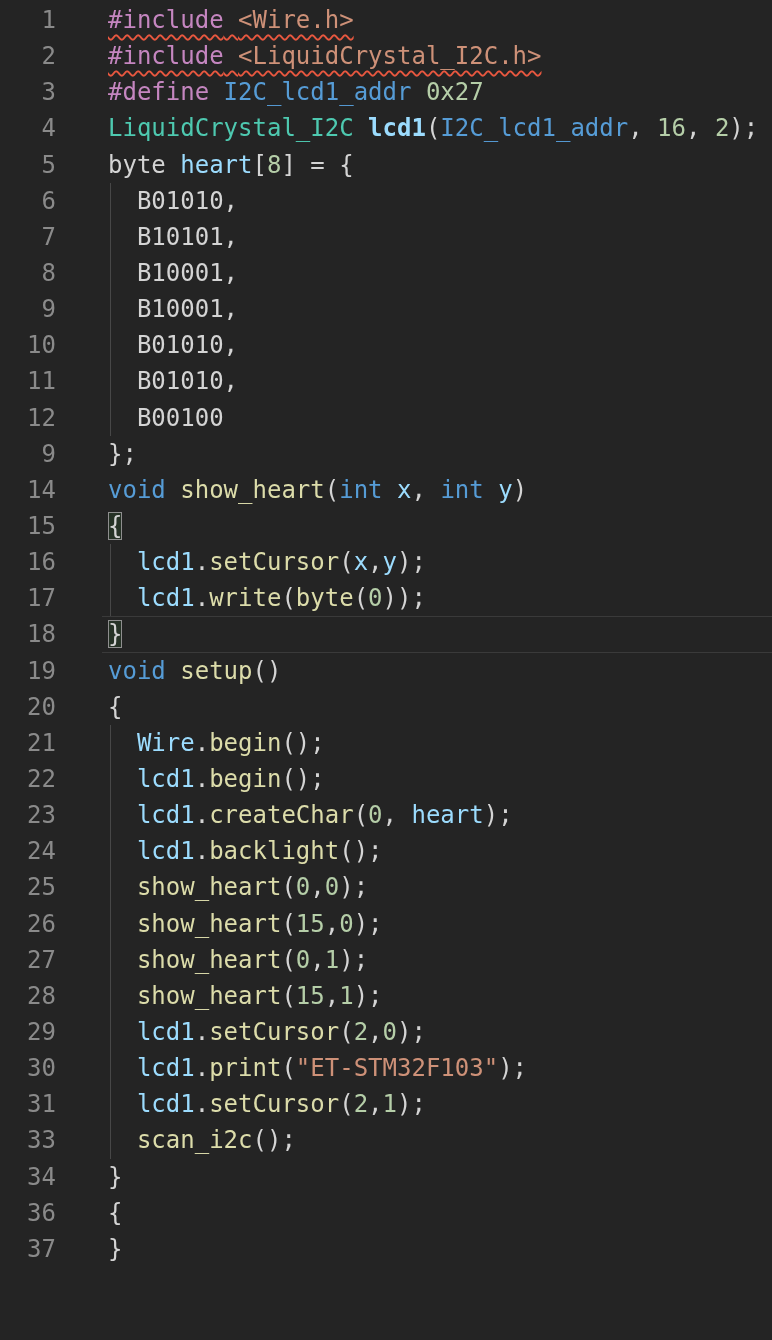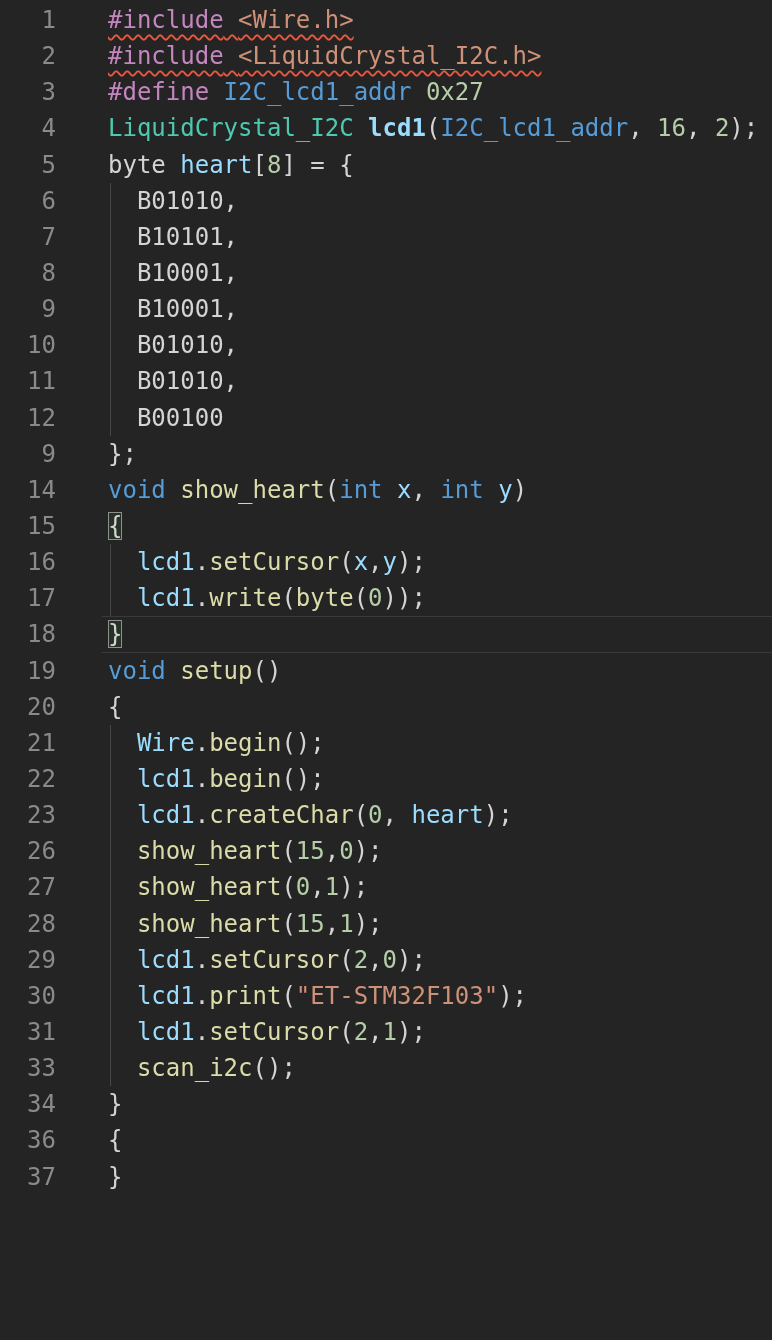--- a/index.html
+++ b/index.html
@@ -70,20 +70,22 @@
     <div class="line"><div class="gutter">14</div><div class="code"><span class="tok c-kw">void</span><span class="tok c-pln"> </span><span class="tok c-fn">show_heart</span><span class="tok c-pln">(</span><span class="tok c-kw">int</span><span class="tok c-pln"> </span><span class="tok c-var">x</span><span class="tok c-pln">, </span><span class="tok c-kw">int</span><span class="tok c-pln"> </span><span class="tok c-var">y</span><span class="tok c-pln">)</span></div></div>
     <div class="line"><div class="gutter">15</div><div class="code"><span class="tok c-pln box">{</span></div></div>
     <div class="line"><div class="gutter">16</div><div class="code"><span class="iguide"></span><span class="tok c-pln">  </span><span class="tok c-var">lcd1</span><span class="tok c-pln">.</span><span class="tok c-fn">setCursor</span><span class="tok c-pln">(</span><span class="tok c-var">x</span><span class="tok c-pln">,</span><span class="tok c-var">y</span><span class="tok c-pln">);</span></div></div>
     <div class="line"><div class="gutter">17</div><div class="code"><span class="iguide"></span><span class="tok c-pln">  </span><span class="tok c-var">lcd1</span><span class="tok c-pln">.</span><span class="tok c-fn">write</span><span class="tok c-pln">(</span><span class="tok c-fn">byte</span><span class="tok c-pln">(</span><span class="tok c-num">0</span><span class="tok c-pln">));</span></div></div>
     <div class="line current"><div class="gutter">18</div><div class="code"><span class="tok c-pln box">}</span></div></div>
     <div class="line"><div class="gutter">19</div><div class="code"><span class="tok c-kw">void</span><span class="tok c-pln"> </span><span class="tok c-fn">setup</span><span class="tok c-pln">()</span></div></div>
     <div class="line"><div class="gutter">20</div><div class="code"><span class="tok c-pln">{</span></div></div>
     <div class="line"><div class="gutter">21</div><div class="code"><span class="iguide"></span><span class="tok c-pln">  </span><span class="tok c-var">Wire</span><span class="tok c-pln">.</span><span class="tok c-fn">begin</span><span class="tok c-pln">();</span></div></div>
     <div class="line"><div class="gutter">22</div><div class="code"><span class="iguide"></span><span class="tok c-pln">  </span><span class="tok c-var">lcd1</span><span class="tok c-pln">.</span><span class="tok c-fn">begin</span><span class="tok c-pln">();</span></div></div>
     <div class="line"><div class="gutter">23</div><div class="code"><span class="iguide"></span><span class="tok c-pln">  </span><span class="tok c-var">lcd1</span><span class="tok c-pln">.</span><span class="tok c-fn">createChar</span><span class="tok c-pln">(</span><span class="tok c-num">0</span><span class="tok c-pln">, </span><span class="tok c-var">heart</span><span class="tok c-pln">);</span></div></div>
+    <div class="line"><div class="gutter">24</div><div class="code"><span class="iguide"></span><span class="tok c-pln">  </span><span class="tok c-var">lcd1</span><span class="tok c-pln">.</span><span class="tok c-fn">backlight</span><span class="tok c-pln">();</span></div></div>
+    <div class="line"><div class="gutter">25</div><div class="code"><span class="iguide"></span><span class="tok c-pln">  </span><span class="tok c-fn">show_heart</span><span class="tok c-pln">(</span><span class="tok c-num">0</span><span class="tok c-pln">,</span><span class="tok c-num">0</span><span class="tok c-pln">);</span></div></div>
     <div class="line"><div class="gutter">26</div><div class="code"><span class="iguide"></span><span class="tok c-pln">  </span><span class="tok c-fn">show_heart</span><span class="tok c-pln">(</span><span class="tok c-num">15</span><span class="tok c-pln">,</span><span class="tok c-num">0</span><span class="tok c-pln">);</span></div></div>
     <div class="line"><div class="gutter">27</div><div class="code"><span class="iguide"></span><span class="tok c-pln">  </span><span class="tok c-fn">show_heart</span><span class="tok c-pln">(</span><span class="tok c-num">0</span><span class="tok c-pln">,</span><span class="tok c-num">1</span><span class="tok c-pln">);</span></div></div>
     <div class="line"><div class="gutter">28</div><div class="code"><span class="iguide"></span><span class="tok c-pln">  </span><span class="tok c-fn">show_heart</span><span class="tok c-pln">(</span><span class="tok c-num">15</span><span class="tok c-pln">,</span><span class="tok c-num">1</span><span class="tok c-pln">);</span></div></div>
     <div class="line"><div class="gutter">29</div><div class="code"><span class="iguide"></span><span class="tok c-pln">  </span><span class="tok c-var">lcd1</span><span class="tok c-pln">.</span><span class="tok c-fn">setCursor</span><span class="tok c-pln">(</span><span class="tok c-num">2</span><span class="tok c-pln">,</span><span class="tok c-num">0</span><span class="tok c-pln">);</span></div></div>
     <div class="line"><div class="gutter">30</div><div class="code"><span class="iguide"></span><span class="tok c-pln">  </span><span class="tok c-var">lcd1</span><span class="tok c-pln">.</span><span class="tok c-fn">print</span><span class="tok c-pln">(</span><span class="tok c-str">"ET-STM32F103"</span><span class="tok c-pln">);</span></div></div>
     <div class="line"><div class="gutter">31</div><div class="code"><span class="iguide"></span><span class="tok c-pln">  </span><span class="tok c-var">lcd1</span><span class="tok c-pln">.</span><span class="tok c-fn">setCursor</span><span class="tok c-pln">(</span><span class="tok c-num">2</span><span class="tok c-pln">,</span><span class="tok c-num">1</span><span class="tok c-pln">);</span></div></div>
     <div class="line"><div class="gutter">33</div><div class="code"><span class="iguide"></span><span class="tok c-pln">  </span><span class="tok c-fn">scan_i2c</span><span class="tok c-pln">();</span></div></div>
     <div class="line"><div class="gutter">34</div><div class="code"><span class="tok c-pln">}</span></div></div>
     <div class="line"><div class="gutter">36</div><div class="code"><span class="tok c-pln">{</span></div></div>
     <div class="line"><div class="gutter">37</div><div class="code"><span class="tok c-pln">}</span></div></div>

